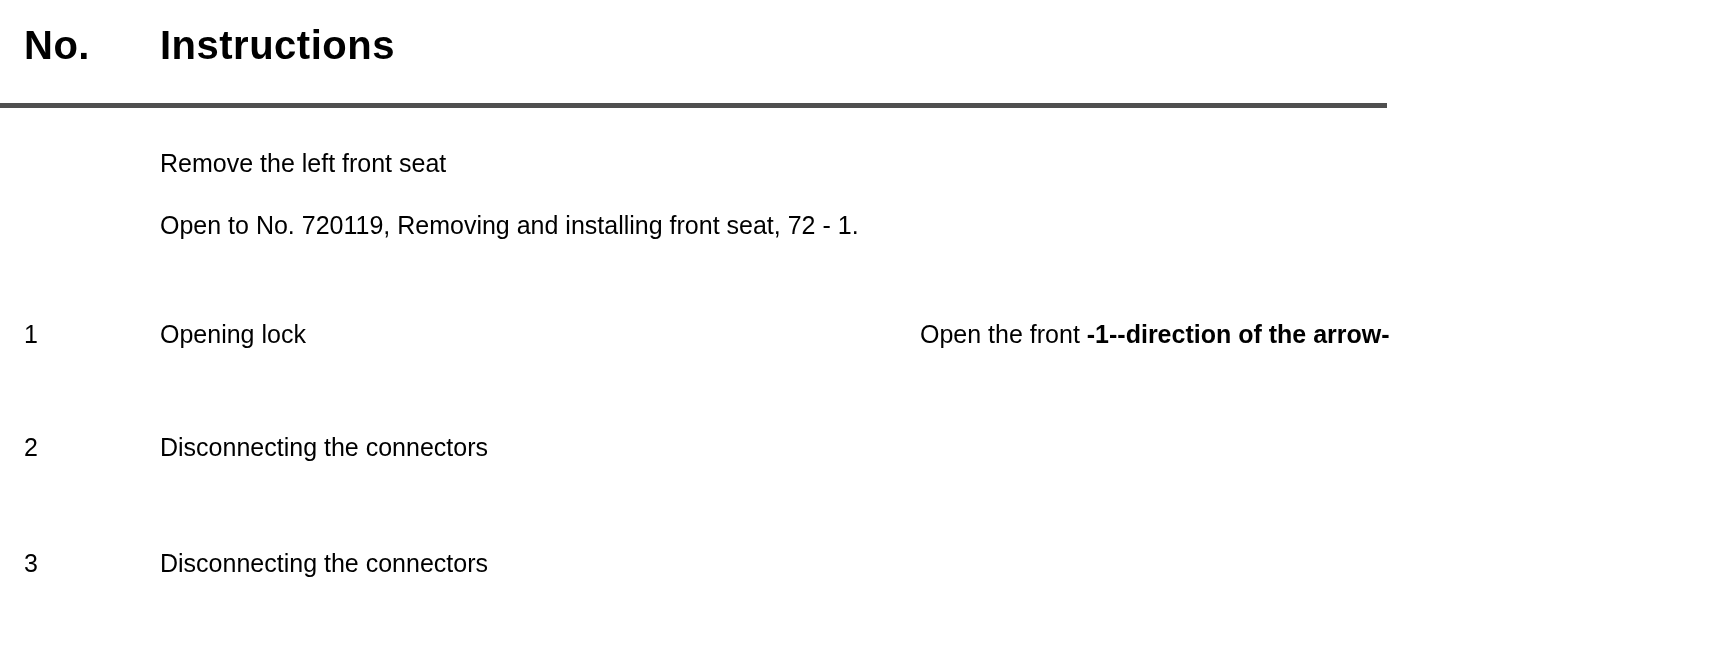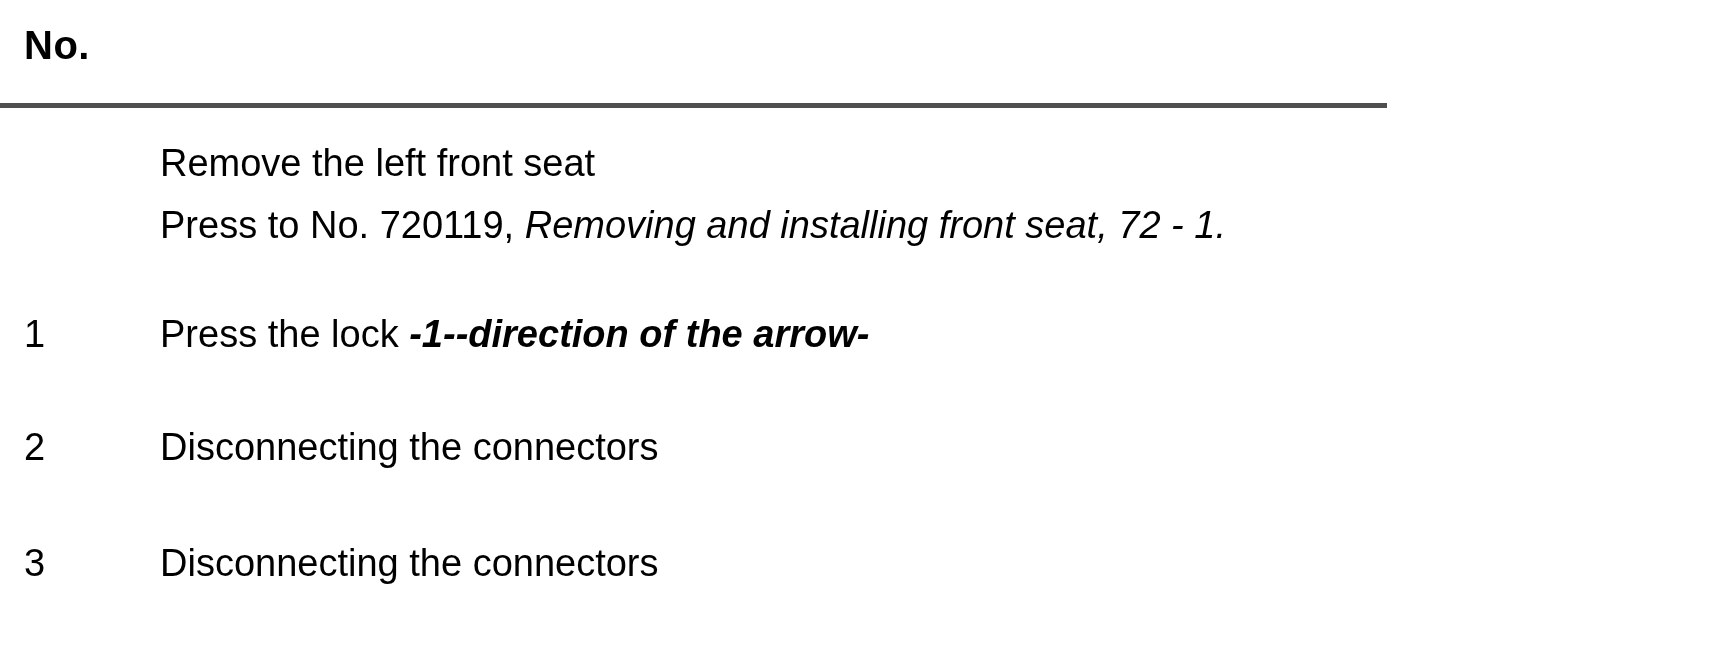--- a/index.html
+++ b/index.html
@@ -20,66 +20,68 @@
     height: 651px;
     padding-top: 20px;
   }
   .row {
     display: grid;
     grid-template-columns: 136px 760px 1fr;
     padding-left: 24px;
     align-items: start;
   }
   .cell {
-    font-size: 38px;
+    font-size: 25px;
     line-height: 62px;
     white-space: nowrap;
   }
   .header-row .cell {
     font-size: 40px;
     line-height: 50px;
     font-weight: bold;
     letter-spacing: 0.5px;
   }
   .rule {
     margin-top: 33px;
     height: 5px;
     width: 100%;
     background: #4f4f4f;
   }
   .intro-row { margin-top: 24px; }
   .intro-span { grid-column: 2 / 4; }
   .step-row-1 { margin-top: 47px; }
   .step-row-2 { margin-top: 51px; }
   .step-row-3 { margin-top: 54px; }
-  .italic { font-style: italic; }
-  .bold { font-weight: bold; font-style: italic; }
+  .italic { }
+  .bold { font-weight: bold; }
 </style>
 </head>
 <body>
 
 <div class="page">
 
   <div class="row header-row">
     <div class="cell">No.</div>
+    <div class="cell">Instructions</div>
   </div>
 
   <div class="rule"></div>
 
   <div class="row intro-row">
     <div class="cell"></div>
     <div class="cell intro-span">
       <div>Remove the left front seat</div>
-      <div><span>Press to No. 720119, </span><span class="italic">Removing and installing front seat, 72 - 1.</span></div>
+      <div><span>Open to No. 720119, </span><span class="italic">Removing and installing front seat, 72 - 1.</span></div>
     </div>
   </div>
 
   <div class="row step-row-1">
     <div class="cell">1</div>
-    <div class="cell"><span>Press the lock </span><span class="bold">-1--direction of the arrow-</span></div>
+    <div class="cell">Opening lock</div>
+    <div class="cell"><span>Open the front </span><span class="bold">-1--direction of the arrow-</span></div>
   </div>
 
   <div class="row step-row-2">
     <div class="cell">2</div>
     <div class="cell">Disconnecting the connectors</div>
   </div>
 
   <div class="row step-row-3">
     <div class="cell">3</div>
     <div class="cell">Disconnecting the connectors</div>

